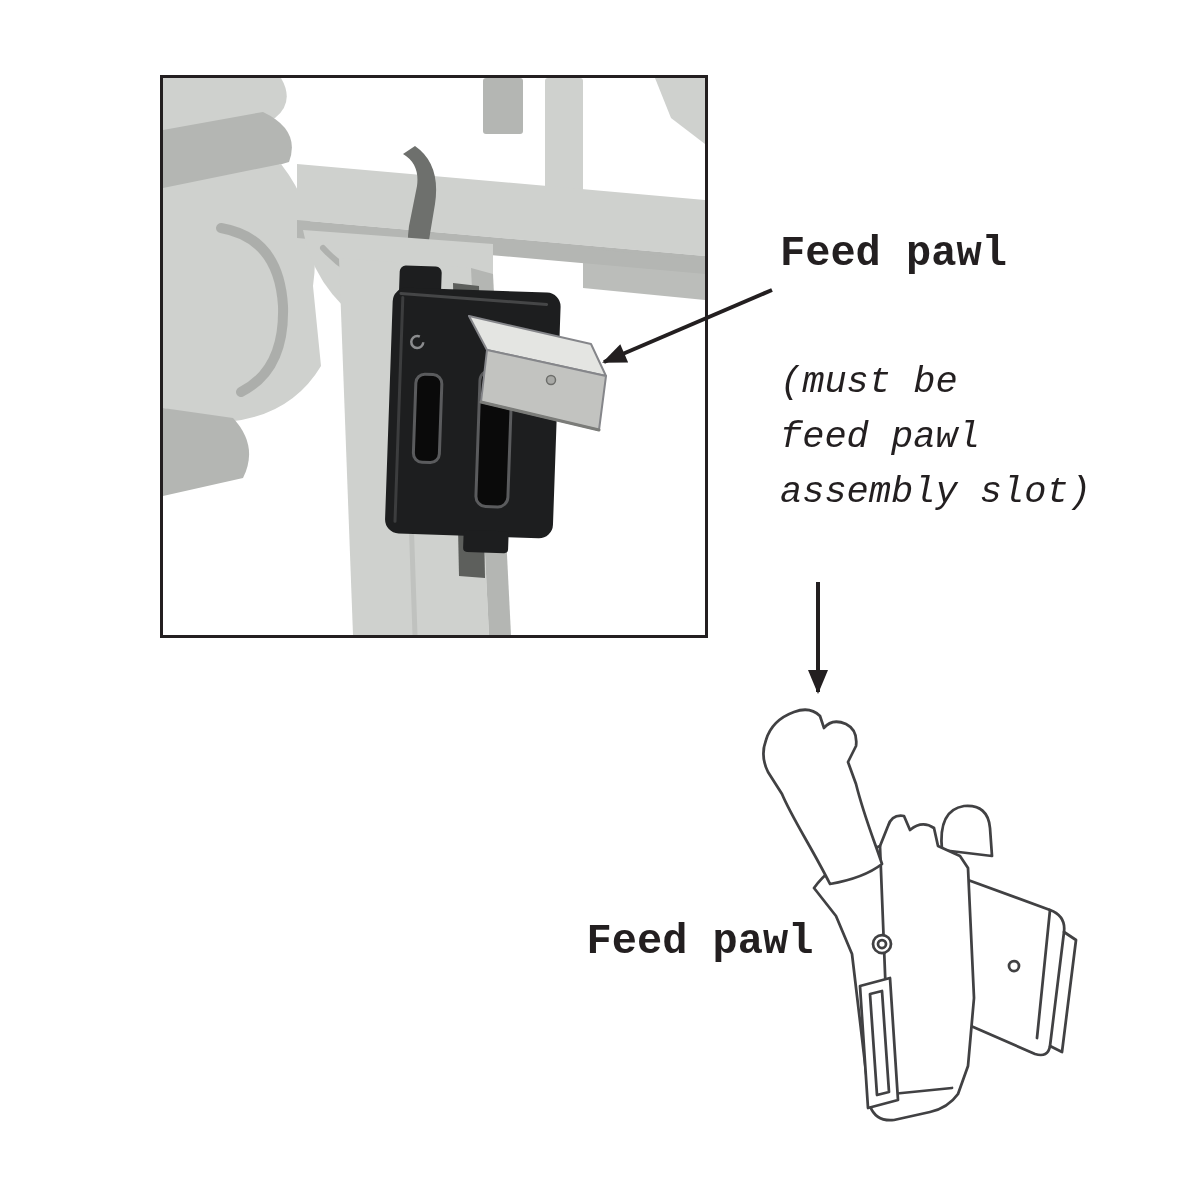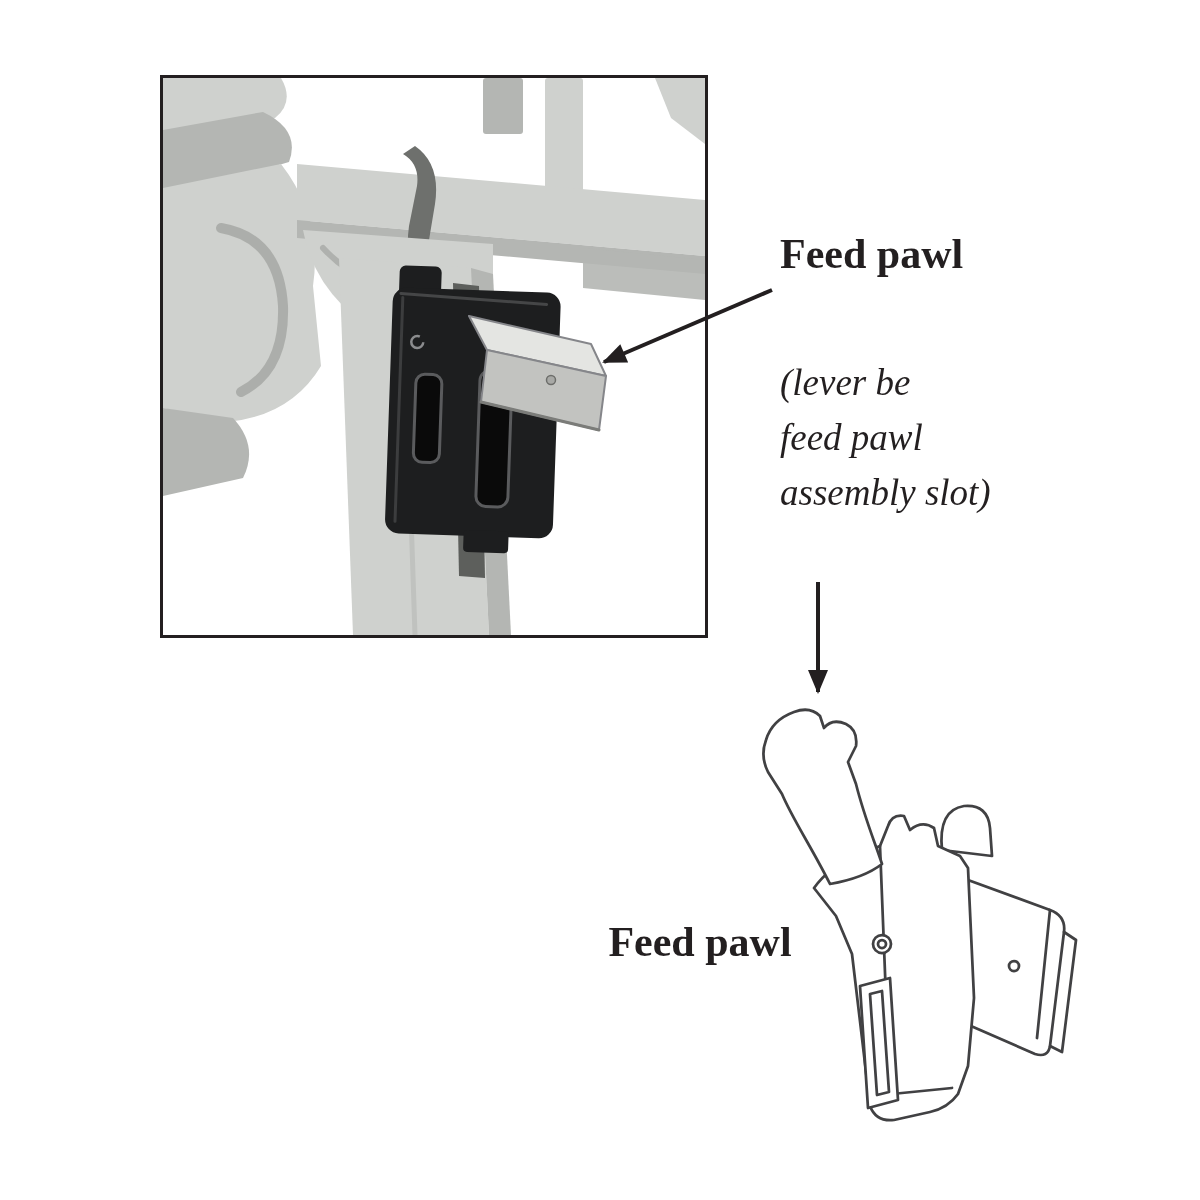--- a/index.html
+++ b/index.html
@@ -4,21 +4,21 @@
 <style>
   :root{
     --background:#ffffff; --text:#231f20; --arrow:#231f20; --frame-border:#231f20;
     --plastic-light:#cfd1ce; --plastic-mid:#b4b6b3; --plastic-dark:#8f918e; --plastic-shadow:#6e706d;
     --pawl-black:#1d1e1f; --pawl-edge:#4e4f51; --lever-light:#e4e5e2; --lever-mid:#c2c3c0;
     --lever-edge:#85868a; --drawing-stroke:#414143;
   }
   *{box-sizing:border-box;}
   html,body{margin:0;padding:0;background:var(--background);}
   .canvas{position:relative;width:1200px;height:1200px;background:var(--background);overflow:hidden;
-          font-family:Liberation Serif, serif;color:var(--text);}
+          font-family:Liberation Mono, monospace;color:var(--text);}
   .photo-frame{position:absolute;left:160px;top:75px;width:548px;height:563px;
                border:3px solid var(--frame-border);background:#fff;}
   .photo-frame svg{display:block;width:100%;height:100%;}
   .overlay{position:absolute;left:0;top:0;width:1200px;height:1200px;pointer-events:none;}
   .label{position:absolute;font-weight:bold;font-size:42px;line-height:52px;letter-spacing:0;}
   .lever-label{left:780px;top:228px;}
   .note{position:absolute;left:780px;top:355px;font-style:italic;font-size:37px;line-height:55px;}
   .assembly-label{left:540px;top:915px;width:320px;text-align:center;line-height:54px;}
   .assembly-drawing{position:absolute;left:752px;top:698px;width:345px;height:432px;}
   
@@ -90,21 +90,21 @@
         <circle cx="388" cy="302" r="4.5" fill="#a8a9a6" stroke="#6d6e6b" stroke-width="1.5"></circle>
       </g>
     </svg>
   </div>
 
   <div class="label lever-label">
     <div>Feed pawl</div>
   </div>
 
   <div class="note">
-    <div>(lever be</div>
+    <div>(must be</div>
     <div>feed pawl</div>
     <div>assembly slot)</div>
   </div>
 
   <svg class="assembly-drawing" viewBox="0 0 345 432" aria-hidden="true">
 
     <g>
       <path class="ln" d="M205,178 L298,212 Q314,218 312,234 L298,348 Q296,360 283,356 L196,318 Z"></path>
       <path class="ln-open" d="M312,234 L324,242 L310,354 L298,348"></path>
       <path class="ln-open" d="M298,212 L285,340"></path>

